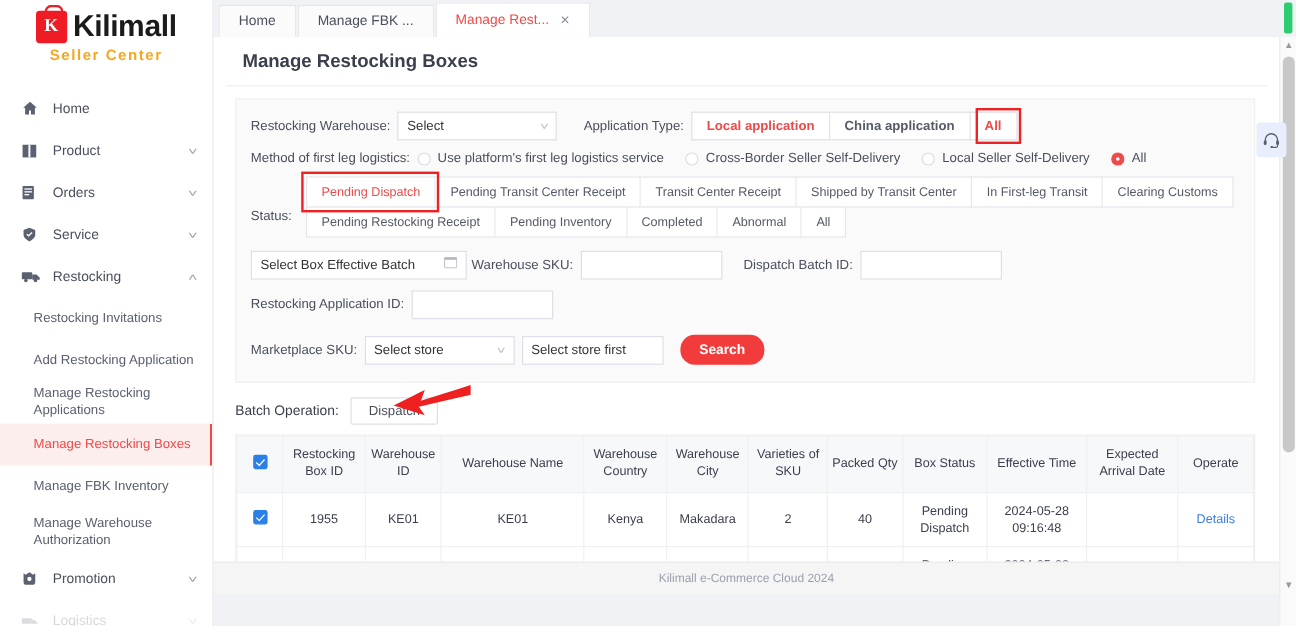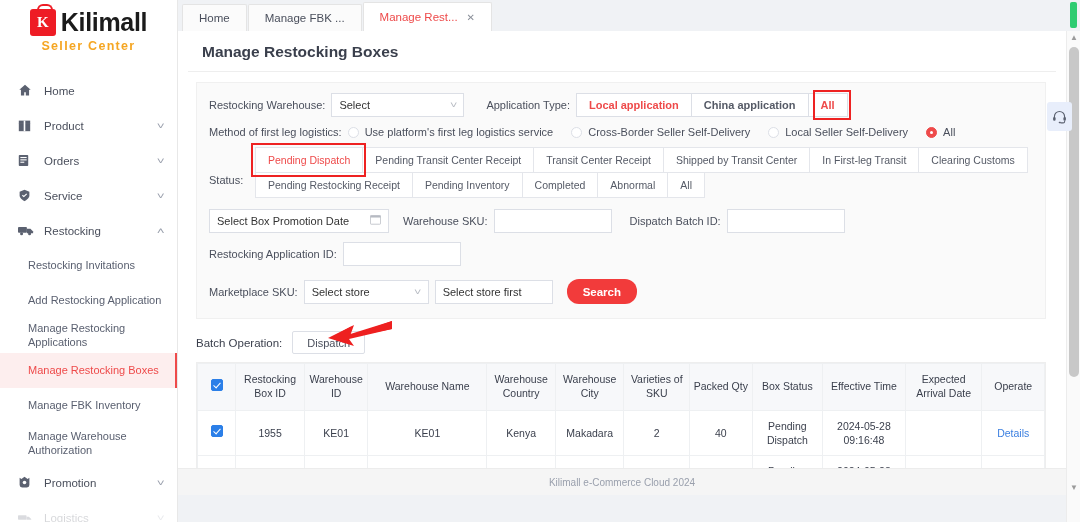--- a/index.html
+++ b/index.html
@@ -402,29 +402,29 @@
               <div class="st-btn">
                 <span>All</span>
               </div>
             </div>
             <div class="hl-box" style="left:-4px; top:-4px; width:115px; height:34px;"></div>
           </div>
         </div>
 
         <div class="frow">
           <div class="inp sel" style="width:180px;">
-            <span class="ph">Select Box Promotion Date</span>
+            <span class="ph">Select Box Effective Batch</span>
             <span>
               <svg width="11" height="11" viewBox="0 0 14 14">
                   <rect x="0.5" y="2" width="13" height="11" rx="1" fill="none" stroke="#b6bac2"></rect>
                   <rect x="0.5" y="2" width="13" height="2.5" fill="#b6bac2"></rect>
                 </svg>
             </span>
           </div>
-          <span class="flabel" style="margin-left:14px;">Warehouse SKU:</span>
+          <span class="flabel" style="margin-left:4px;">Warehouse SKU:</span>
           <input class="inp" style="width: 118px;" value="">
           <span class="flabel" style="margin-left:18px;">Dispatch Batch ID:</span>
           <input class="inp" style="width: 118px;" value="">
         </div>
 
         <div class="frow">
           <span class="flabel">Restocking Application ID:</span>
           <input class="inp" style="width: 118px;" value="">
         </div>
 

